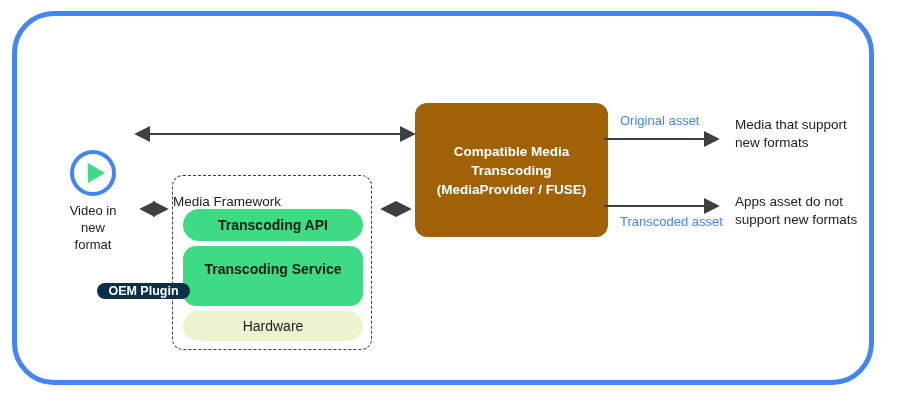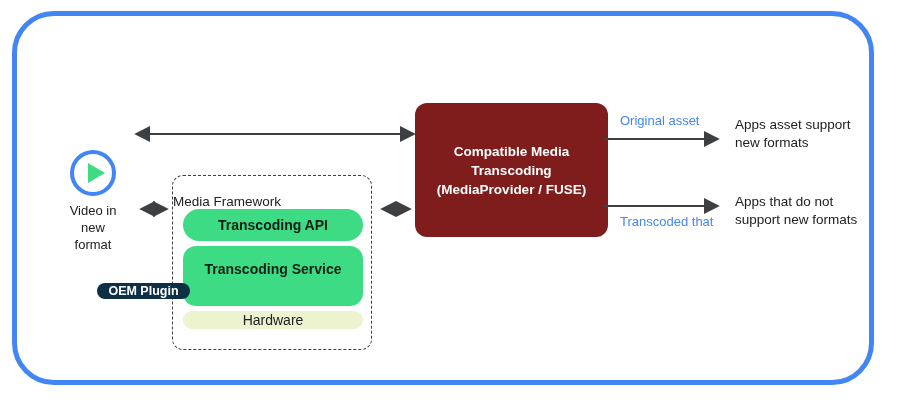--- a/index.html
+++ b/index.html
@@ -110,21 +110,21 @@
     background: #3DDC84;
     color: #0b1f16;
     font-size: 14px;
     font-weight: bold;
     align-items: flex-start;
     padding-top: 15px;
     border-radius: 13px;
   }
   #box-hardware {
     top: 135px;
-    height: 18px;
+    height: 30px;
     background: #EDF2CF;
     color: #202124;
     font-size: 14px;
     font-weight: normal;
   }
   #oem-plugin {
     position: absolute;
     left: 97px;
     top: 283px;
     width: 93px;
@@ -140,21 +140,21 @@
     box-sizing: border-box;
   }
 
   
   #cmt-box {
     position: absolute;
     left: 415px;
     top: 103px;
     width: 193px;
     height: 134px;
-    background: #7f1d1d;
+    background: #a16207;
     border-radius: 12px;
     color: #ffffff;
     font-size: 13.5px;
     font-weight: bold;
     line-height: 19px;
     display: flex;
     align-items: center;
     justify-content: center;
     text-align: center;
     box-sizing: border-box;
@@ -261,20 +261,20 @@
   <svg class="arrow-svg" style="left:604px; top:195px;" width="125" height="22" viewBox="0 0 125 22">
     <defs>
       <marker id="ahR5" markerWidth="9" markerHeight="9" refX="8" refY="4.5" orient="auto">
         <path d="M0,0 L9,4.5 L0,9 z" fill="#3C4043"></path>
       </marker>
     </defs>
     <line x1="0" y1="11" x2="114" y2="11" stroke="#3C4043" stroke-width="1.8" marker-end="url(#ahR5)"></line>
   </svg>
 
   <div class="asset-label" id="label-original">Original asset</div>
-  <div class="asset-label" id="label-transcoded">Transcoded that</div>
-
-  <div class="apps-label" id="label-apps-support">Apps asset support
+  <div class="asset-label" id="label-transcoded">Transcoded asset</div>
+
+  <div class="apps-label" id="label-apps-support">Media that support
 new formats</div>
-  <div class="apps-label" id="label-apps-nosupport">Apps that do not
+  <div class="apps-label" id="label-apps-nosupport">Apps asset do not
 support new formats</div>
 
 </div>
 
 </body></html>

